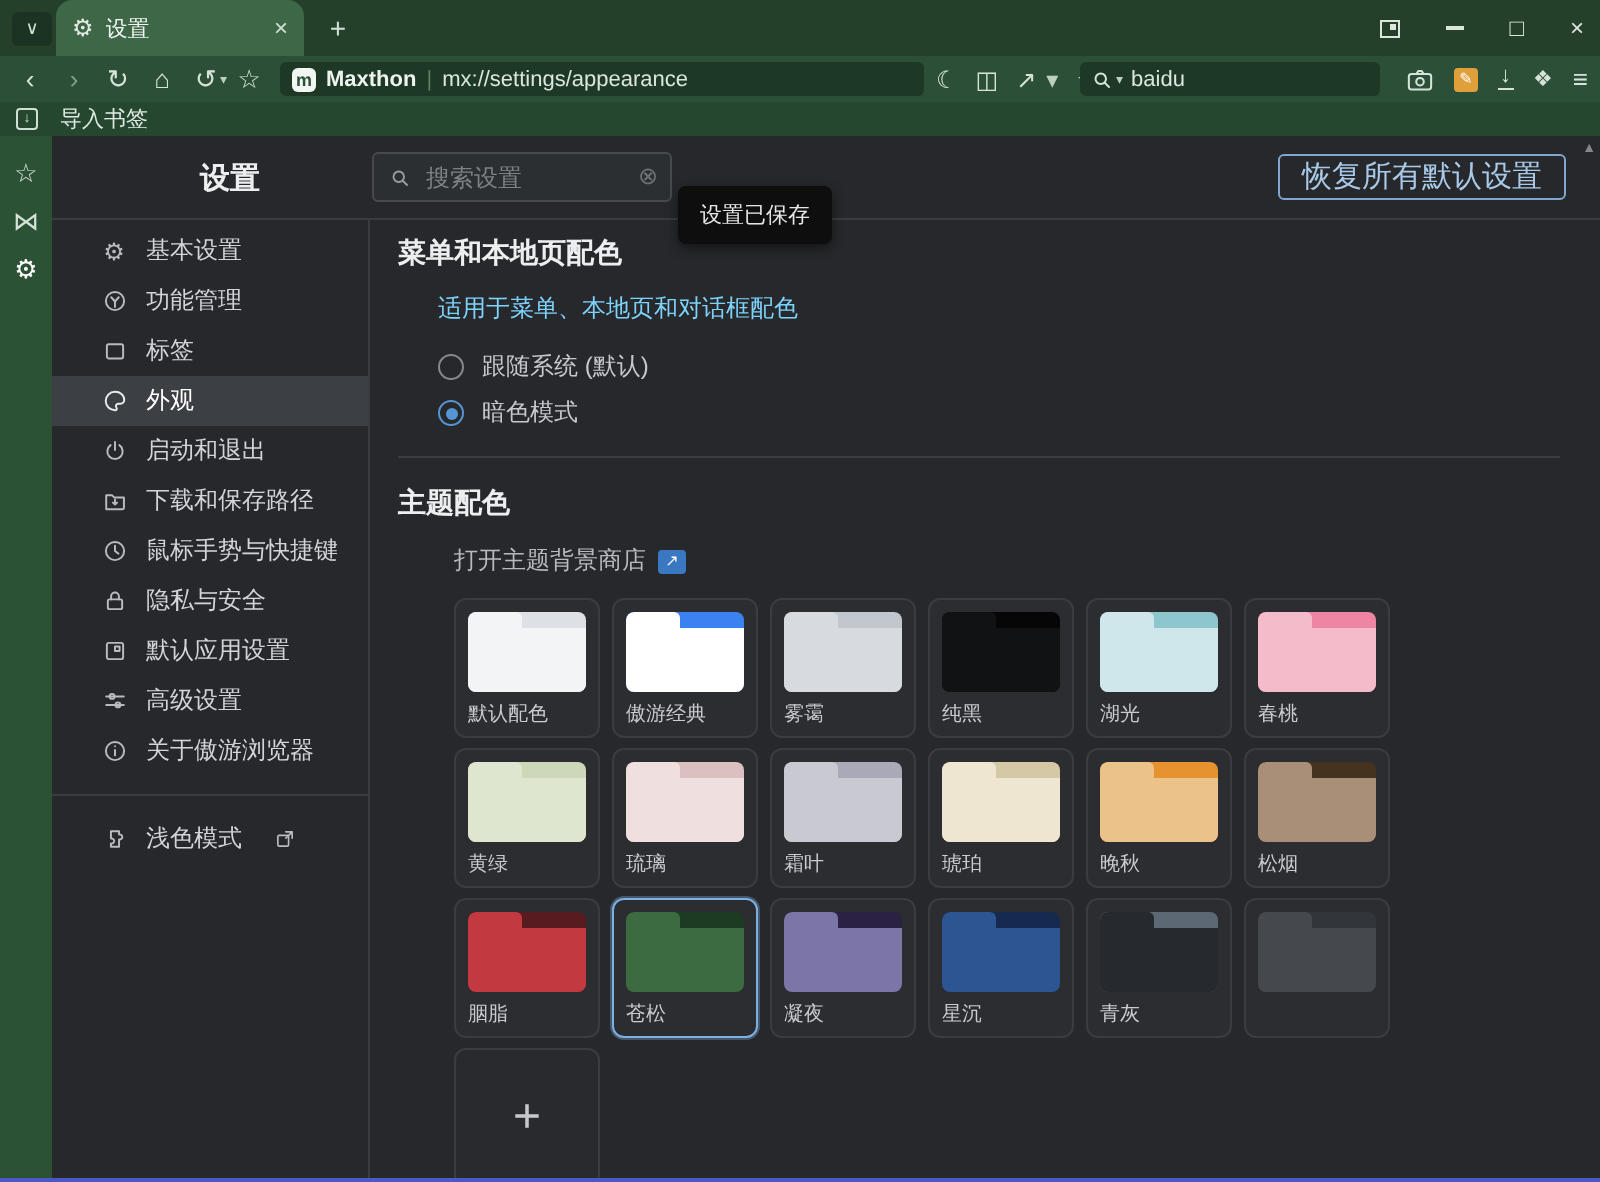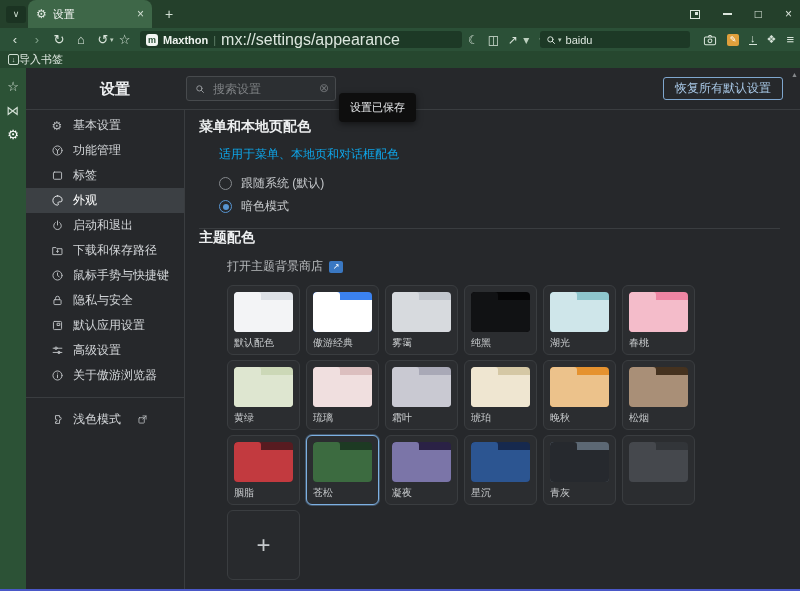--- a/index.html
+++ b/index.html
@@ -32,37 +32,37 @@
     display:flex; align-items:center; color:#d7e3d9; }
   .nav-ic { width:22px; text-align:center; font-size:13px; flex:none; }
   .nav-ic.dim { color:#7fa089; }
   .caret-sm { font-size:7px; margin-left:-4px; color:#bcd0bf; }
   .addrbar { position:absolute; left:140px; top:3px; width:322px; height:17px; background:#1d3926;
     border-radius:3px; display:flex; align-items:center; padding:0 6px; gap:5px; }
   .mx-logo { width:12px; height:12px; background:#f2f5f2; border-radius:3px; color:#2b5037;
     font-size:9px; font-weight:bold; display:flex; align-items:center; justify-content:center; flex:none; }
   .brand { font-size:11px; font-weight:bold; color:#eef3ef; }
   .addr-sep { color:#5f7f68; font-size:11px; }
-  .url { font-size:16px; color:#dce6de; white-space:nowrap; overflow:hidden; }
+  .url { font-size:11px; color:#dce6de; white-space:nowrap; overflow:hidden; }
   .midicons { position:absolute; left:468px; top:0; height:23px; display:flex; align-items:center; gap:9px; }
   .midicons span { font-size:12px; }
   .searchbox { position:absolute; left:540px; top:3px; width:150px; height:17px; background:#1d3926;
     border-radius:3px; display:flex; align-items:center; padding:0 6px; gap:4px; }
   .searchbox .q-txt { font-size:11px; color:#dce6de; }
   .mag svg { width:10px; height:10px; display:block; }
   .righticons { position:absolute; right:6px; top:0; height:23px; display:flex; align-items:center; gap:10px; }
   .cam svg { width:14px; height:12px; display:block; }
   .note-ic { width:12px; height:12px; background:#dfa03c; border-radius:2px; color:#fff;
     font-size:8px; display:flex; align-items:center; justify-content:center; }
   .dl-ic { font-size:11px; line-height:9px; border-bottom:1.5px solid currentColor; padding:0 1px 1px; }
   .ext-ic { font-size:11px; }
   .menu-ic { font-size:13px; }
 
   .bkbar { position:absolute; left:0; top:51px; right:0; height:17px; background:#26472f;
-    display:flex; align-items:center; padding-left:8px; gap:0; color:#dfe8e1; }
+    display:flex; align-items:center; padding-left:8px; gap:11px; color:#dfe8e1; }
   .imp-ic { width:11px; height:11px; border:1px solid #cfdfd2; border-radius:2px; font-size:7px;
     display:flex; align-items:center; justify-content:center; color:#cfdfd2; }
   .bk-label { font-size:11px; }
 
   
   .strip { position:absolute; left:0; top:68px; width:26px; bottom:0; background:#2c5236;
     display:flex; flex-direction:column; align-items:center; padding-top:12px; gap:11px; }
   .strip span { font-size:13px; color:#d5e2d7; line-height:1; }
   .strip span.active { color:#ffffff; }
 
@@ -73,49 +73,49 @@
   .s-title { position:absolute; left:74px; top:12px; font-size:15px; font-weight:bold; color:#eceeef; }
   .s-search { position:absolute; left:160px; top:8px; width:150px; height:25px; background:#2c2f32;
     border:1px solid #474a4d; border-radius:3px; }
   .s-search input { position:absolute; inset:0; background:transparent; border:0; outline:none;
     color:#cfd2d5; font-size:12px; padding:0 24px 0 26px; font-family:inherit; width:100%; }
   .s-search input::placeholder { color:#7e8184; }
   .s-search .mag { position:absolute; left:8px; top:7px; color:#9a9da0; }
   .s-search .clr { position:absolute; right:6px; top:4px; color:#6e7174; font-size:12px; }
   .restore-btn { position:absolute; right:17px; top:9px; height:23px; padding:0 11px;
     border:1px solid #7fa7cf; border-radius:3px; background:transparent; color:#a9c9e8;
-    font-size:12px; display:flex; align-items:center; font-family:inherit; }
+    font-size:15px; display:flex; align-items:center; font-family:inherit; }
   .scroll-up { position:absolute; right:2px; top:3px; font-size:7px; color:#85888b; }
 
   .toast { position:absolute; left:313px; top:25px; background:#0e0e0e; color:#e4e6e8;
     font-size:11px; padding:7px 11px; border-radius:4px; z-index:5; box-shadow:0 2px 6px rgba(0,0,0,.5); }
 
   .s-body { flex:1; display:flex; min-height:0; }
   .s-side { width:159px; border-right:1px solid #3a3d40; padding-top:3px; flex:none; }
   .side-item { height:25px; display:flex; align-items:center; padding-left:24px; gap:9px;
     font-size:12px; color:#d2d5d8; white-space:nowrap; }
   .side-item.sel { background:#3c4044; color:#ffffff; }
   .s-ico { width:14px; height:14px; display:inline-flex; align-items:center; justify-content:center;
     color:#b9bcbf; font-size:12px; flex:none; }
   .side-item.sel .s-ico { color:#e8eaec; }
   .s-ico svg { width:13px; height:13px; display:block; }
   .side-div { height:1px; background:#3a3d40; margin:9px 0; }
   .ext-link-ico { margin-left:7px; color:#b9bcbf; }
   .ext-link-ico svg { width:11px; height:11px; display:block; }
 
   .s-content { flex:1; position:relative; padding:8px 0 0 14px; overflow:hidden; }
   .sec-title { font-size:14px; font-weight:bold; color:#eceeef; }
-  .sec-sub { margin:10px 0 0 20px; font-size:12px; color:#0ea5e9;font-family:Liberation Serif, serif; }
+  .sec-sub { margin:10px 0 0 20px; font-size:12px; color:#7dd3fc;font-family:Liberation Serif, serif; }
   .opt-list { margin:9px 0 0 20px; }
   .opt { display:flex; align-items:center; gap:9px; height:23px; font-size:12px; color:#c6c9cc; }
   .radio { width:13px; height:13px; border-radius:50%; border:1.5px solid #85898d; position:relative; flex:none; }
   .radio.on { border-color:#5795d2; }
   .radio.on::after { content:""; position:absolute; inset:2.5px; border-radius:50%; background:#5795d2; }
   .h-div { height:1px; background:#3a3d40; margin:10px 20px 0 0; }
-  .theme-title { }
+  .theme-title { margin-top:14px; }
   .store-row { margin:11px 0 0 28px; font-size:12px; color:#b8bbbe; display:flex; align-items:center; gap:6px; }
   .store-chip { width:14px; height:12px; background:#3a78c2; border-radius:2px; color:#fff;
     font-size:8px; display:flex; align-items:center; justify-content:center; }
 
   .theme-grid { margin:10px 0 0 28px; display:grid; grid-template-columns:repeat(6,73px);
     gap:5px 6px; }
   .cell { width:73px; height:70px; background:#2b2d30; border:1px solid #3a3d40; border-radius:6px;
     padding:6px; }
   .cell.sel { border:1px solid #7db0e2; box-shadow:0 0 0 1px rgba(125,176,226,.35); }
   .sw { position:relative; height:40px; border-radius:4px; overflow:hidden; }

